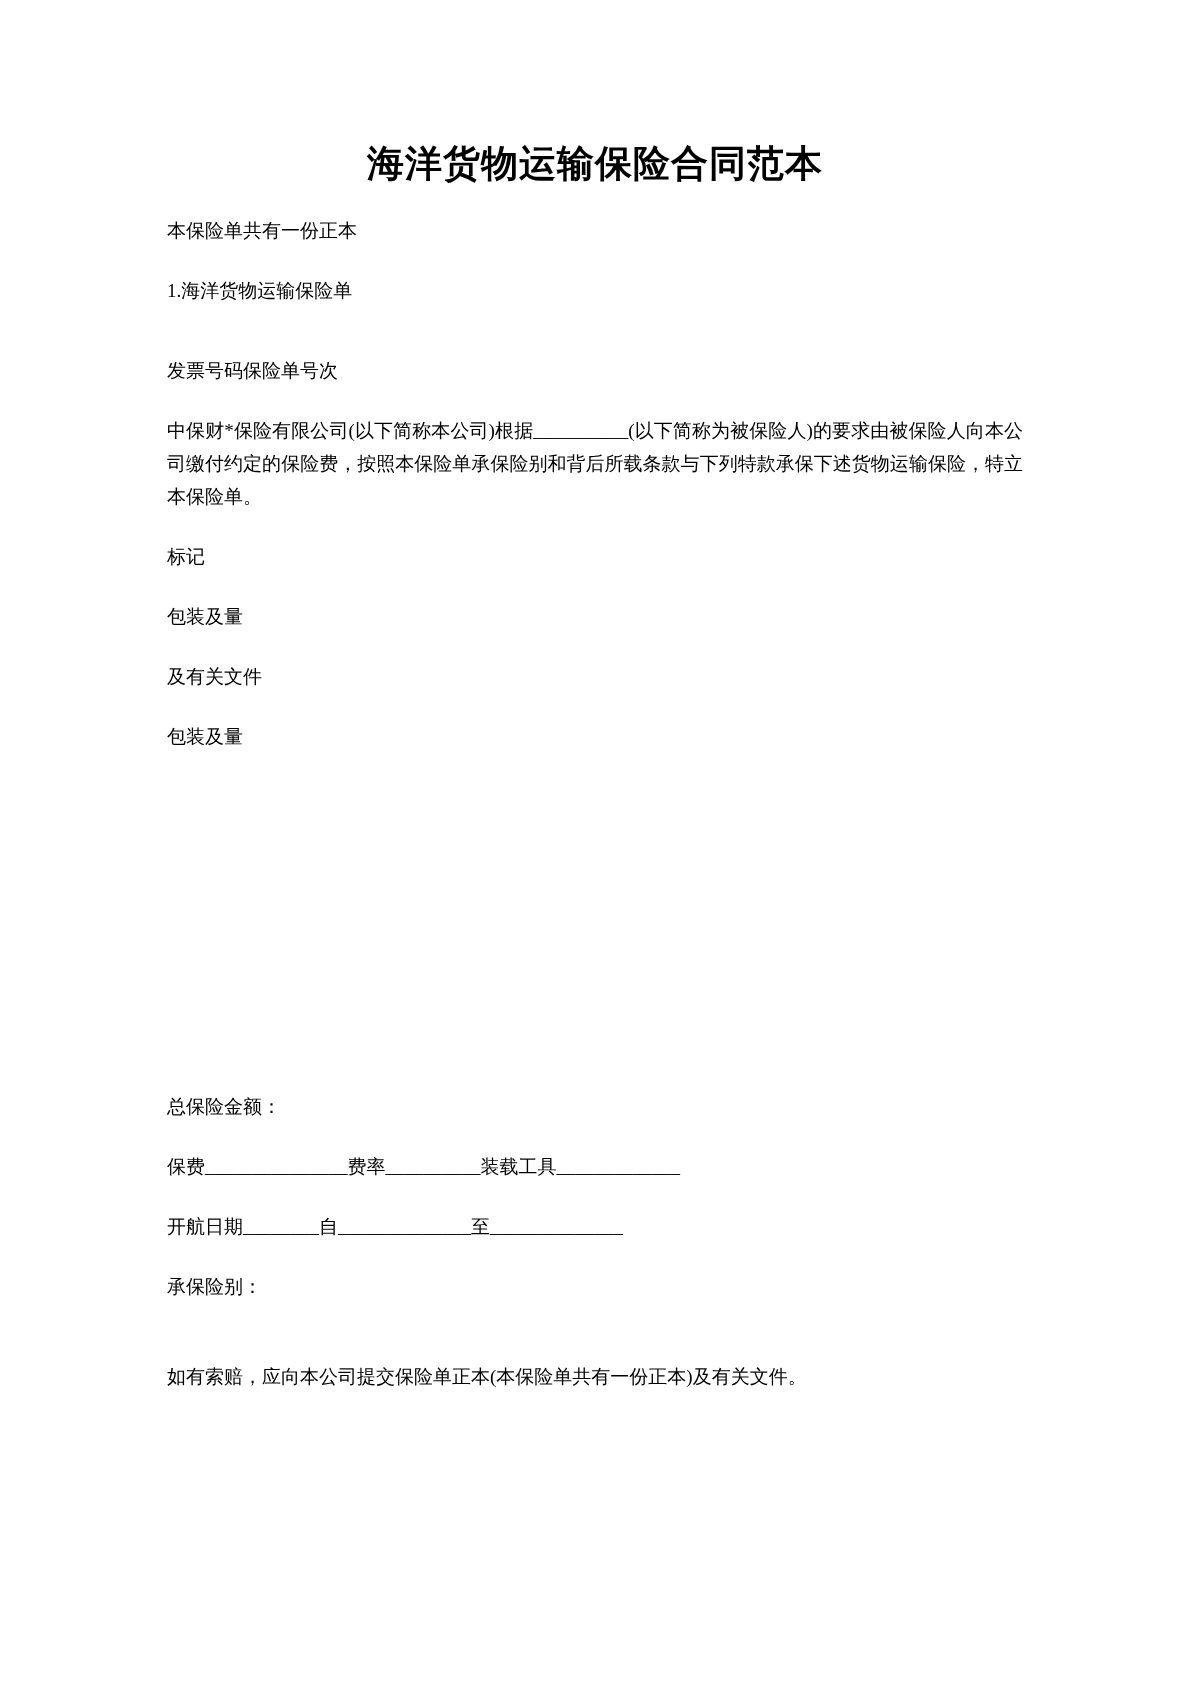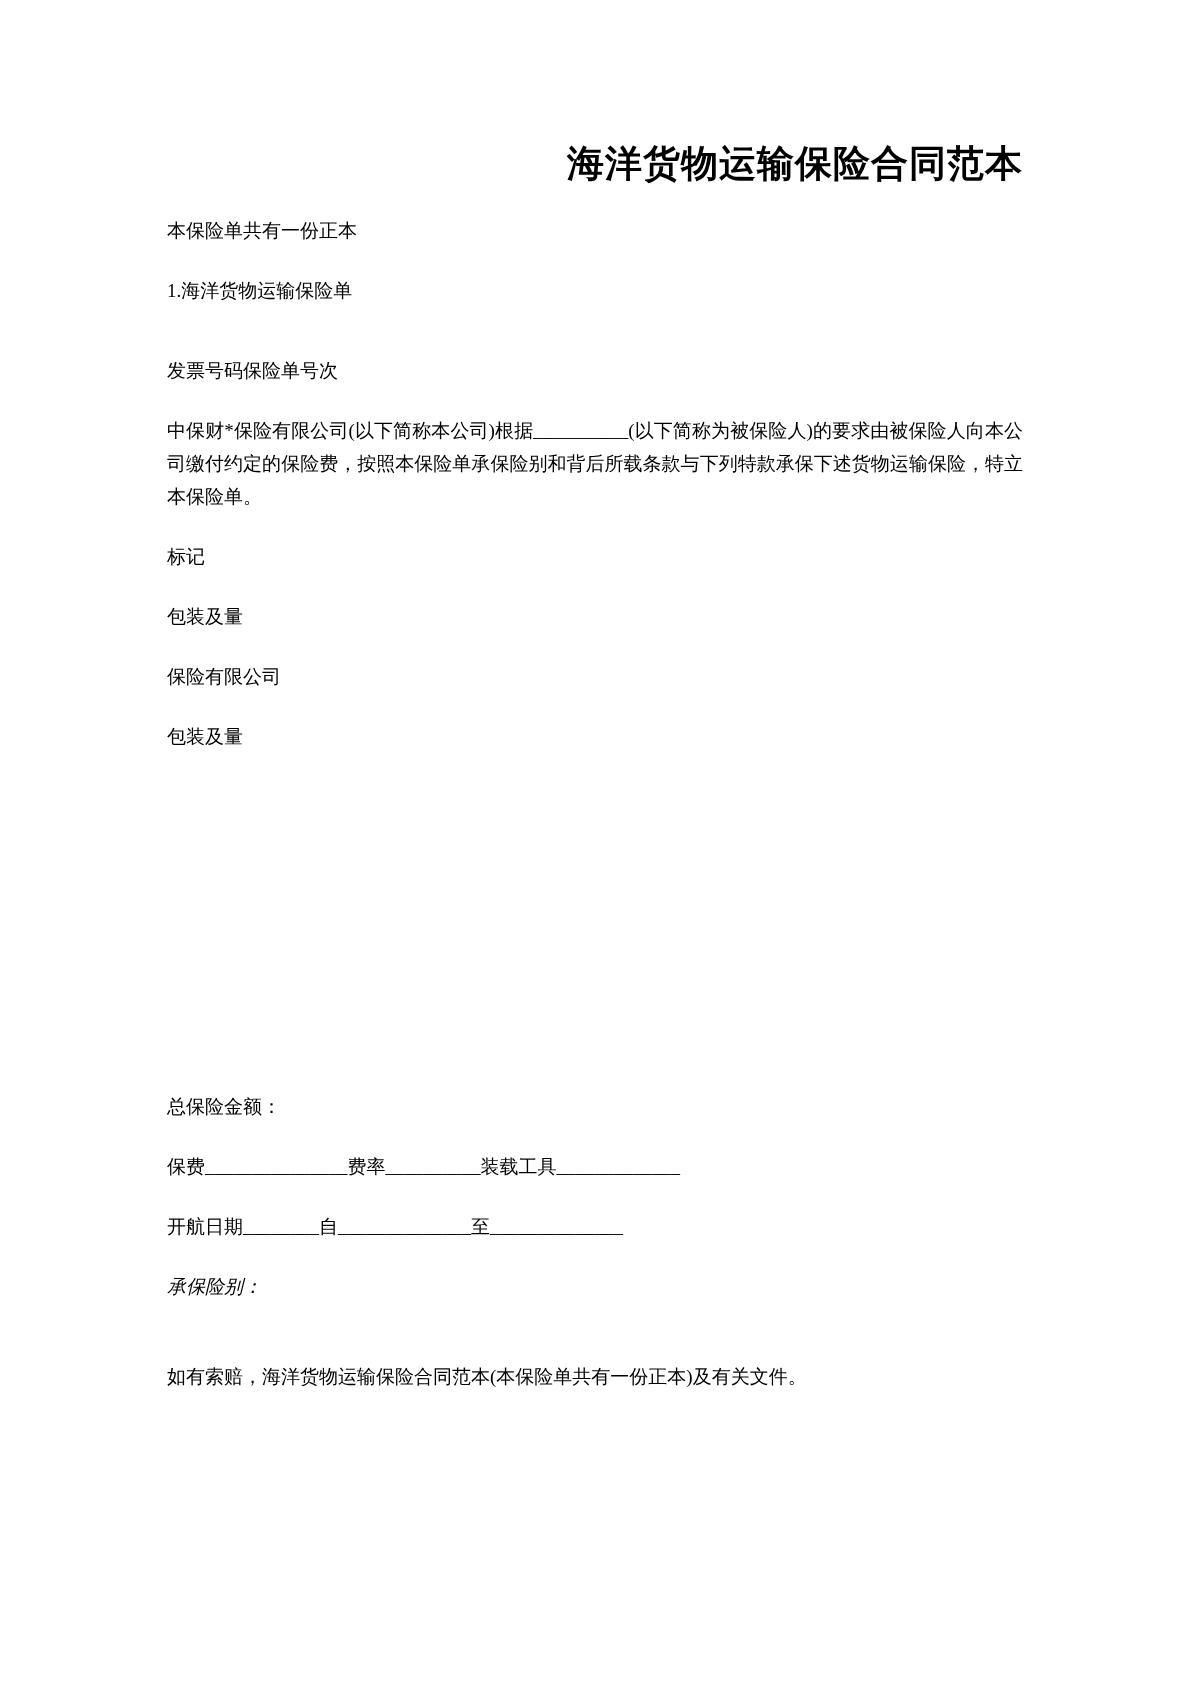--- a/index.html
+++ b/index.html
@@ -17,37 +17,36 @@
   .page {
     box-sizing: border-box;
     width: 1190px;
     min-height: 1683px;
     padding: 140px 167px 60px 167px;
     background: #ffffff;
   }
   .doc-title {
     font-size: 37px;
     font-weight: bold;
-    text-align: right;
+    text-align: center;
     line-height: 1.3;
     margin: 0 0 26px 0;
     letter-spacing: 1px;
   }
   .para {
     font-size: 19px;
     line-height: 33px;
     margin: 0 0 27px 0;
     text-align: justify;
   }
   .para.gap-after-lg {
     margin-bottom: 47px;
   }
   .para.gap-after-xl {
     margin-bottom: 57px;
-    font-style: italic;
   }
   .spacer-tall {
     height: 310px;
   }
 </style>
 </head>
 <body>
 
 <div class="page">
 
@@ -58,30 +57,30 @@
   <p class="para gap-after-lg">1.海洋货物运输保险单</p>
 
   <p class="para">发票号码保险单号次</p>
 
   <p class="para">中保财*保险有限公司(以下简称本公司)根据__________(以下简称为被保险人)的要求由被保险人向本公司缴付约定的保险费，按照本保险单承保险别和背后所载条款与下列特款承保下述货物运输保险，特立本保险单。</p>
 
   <p class="para">标记</p>
 
   <p class="para">包装及量</p>
 
-  <p class="para">保险有限公司</p>
+  <p class="para">及有关文件</p>
 
   <p class="para">包装及量</p>
 
   <div class="spacer-tall"></div>
 
   <p class="para">总保险金额：</p>
 
   <p class="para">保费_______________费率__________装载工具_____________</p>
 
   <p class="para">开航日期________自______________至______________</p>
 
   <p class="para gap-after-xl">承保险别：</p>
 
 
-  <p class="para">如有索赔，海洋货物运输保险合同范本(本保险单共有一份正本)及有关文件。</p>
+  <p class="para">如有索赔，应向本公司提交保险单正本(本保险单共有一份正本)及有关文件。</p>
 
 </div>
 
 </body></html>

